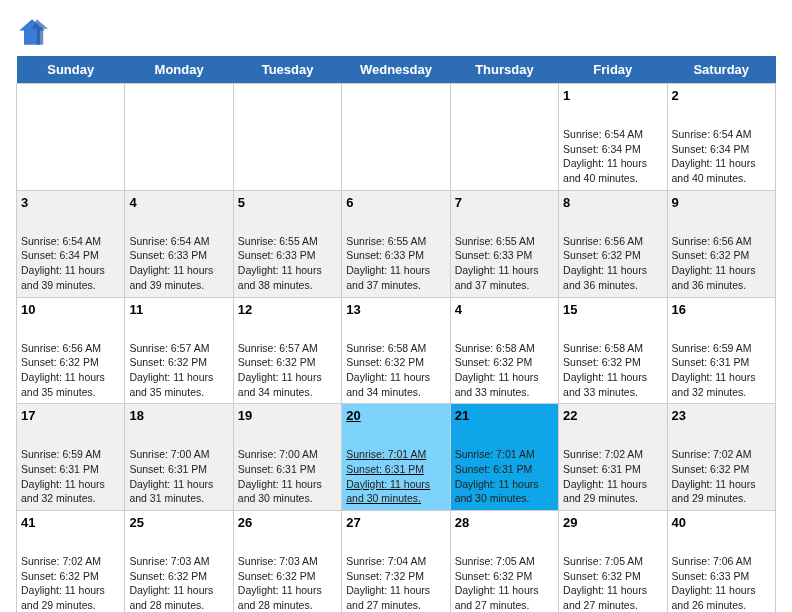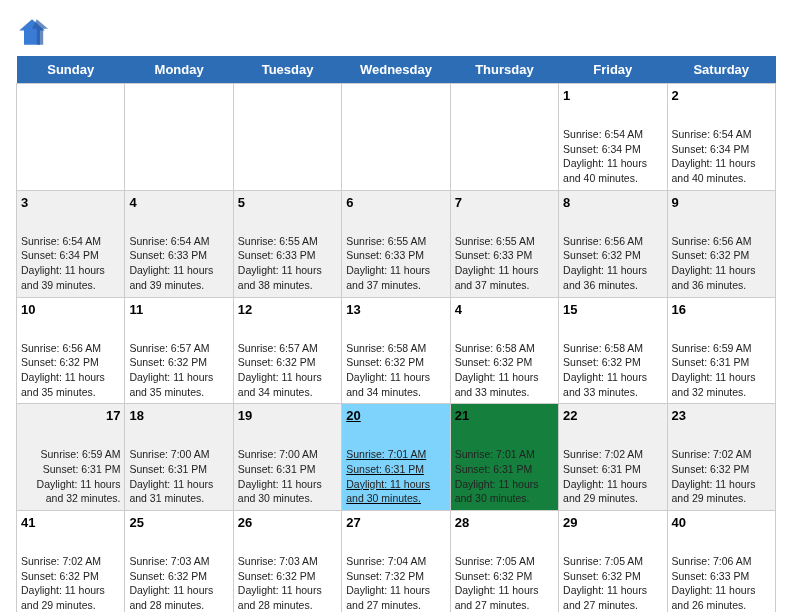--- a/index.html
+++ b/index.html
@@ -241,21 +241,21 @@
         </td>
         <td>
           <div class="day-num">16</div>
           <div class="day-info" style="white-space: pre-line;">Sunrise: 6:59 AM
 Sunset: 6:31 PM
 Daylight: 11 hours
 and 32 minutes.</div>
         </td>
       </tr>
       <tr>
-        <td style="background: rgb(240, 240, 240); text-align: right;">
+        <td style="background: rgb(240, 240, 240);">
           <div class="day-num">17</div>
           <div class="day-info" style="white-space: pre-line;">Sunrise: 6:59 AM
 Sunset: 6:31 PM
 Daylight: 11 hours
 and 32 minutes.</div>
         </td>
         <td style="background: rgb(240, 240, 240);">
           <div class="day-num">18</div>
           <div class="day-info" style="white-space: pre-line;">Sunrise: 7:00 AM
 Sunset: 6:31 PM
@@ -269,21 +269,21 @@
 Daylight: 11 hours
 and 30 minutes.</div>
         </td>
         <td style="background: #7dd3fc; text-decoration: underline;">
           <div class="day-num">20</div>
           <div class="day-info" style="white-space: pre-line;">Sunrise: 7:01 AM
 Sunset: 6:31 PM
 Daylight: 11 hours
 and 30 minutes.</div>
         </td>
-        <td style="background: #15803d;">
+        <td style="background: #0ea5e9;">
           <div class="day-num">21</div>
           <div class="day-info" style="white-space: pre-line;">Sunrise: 7:01 AM
 Sunset: 6:31 PM
 Daylight: 11 hours
 and 30 minutes.</div>
         </td>
         <td style="background: rgb(240, 240, 240);">
           <div class="day-num">22</div>
           <div class="day-info" style="white-space: pre-line;">Sunrise: 7:02 AM
 Sunset: 6:31 PM

